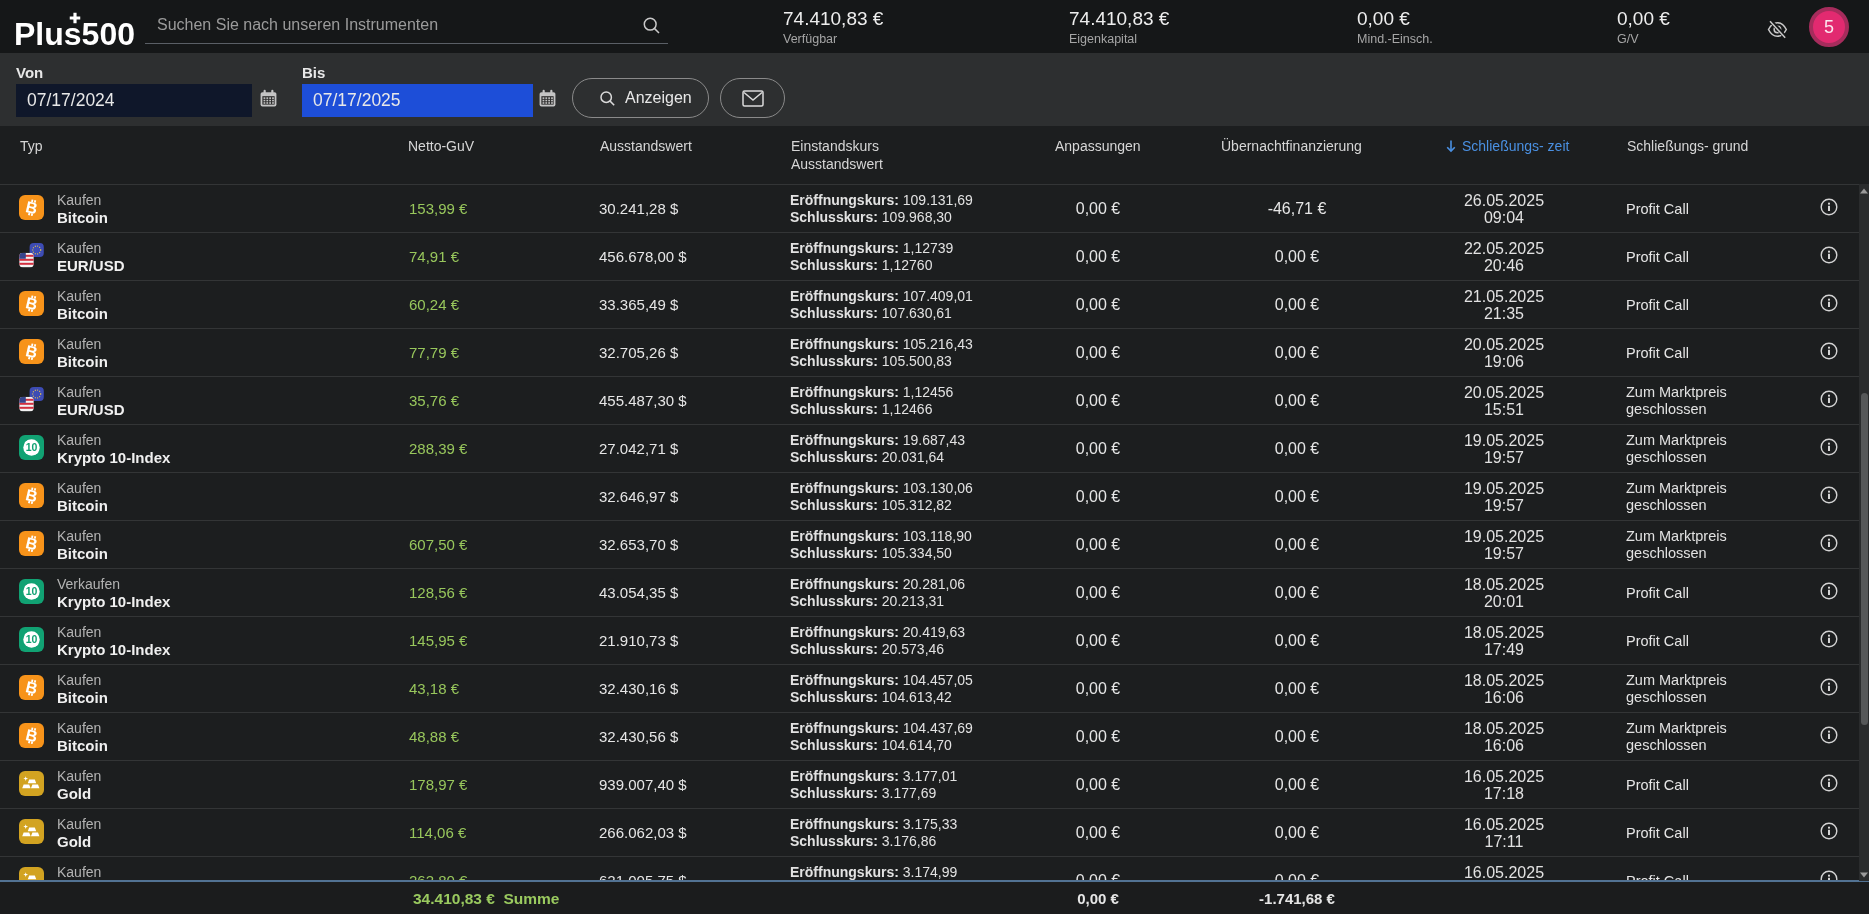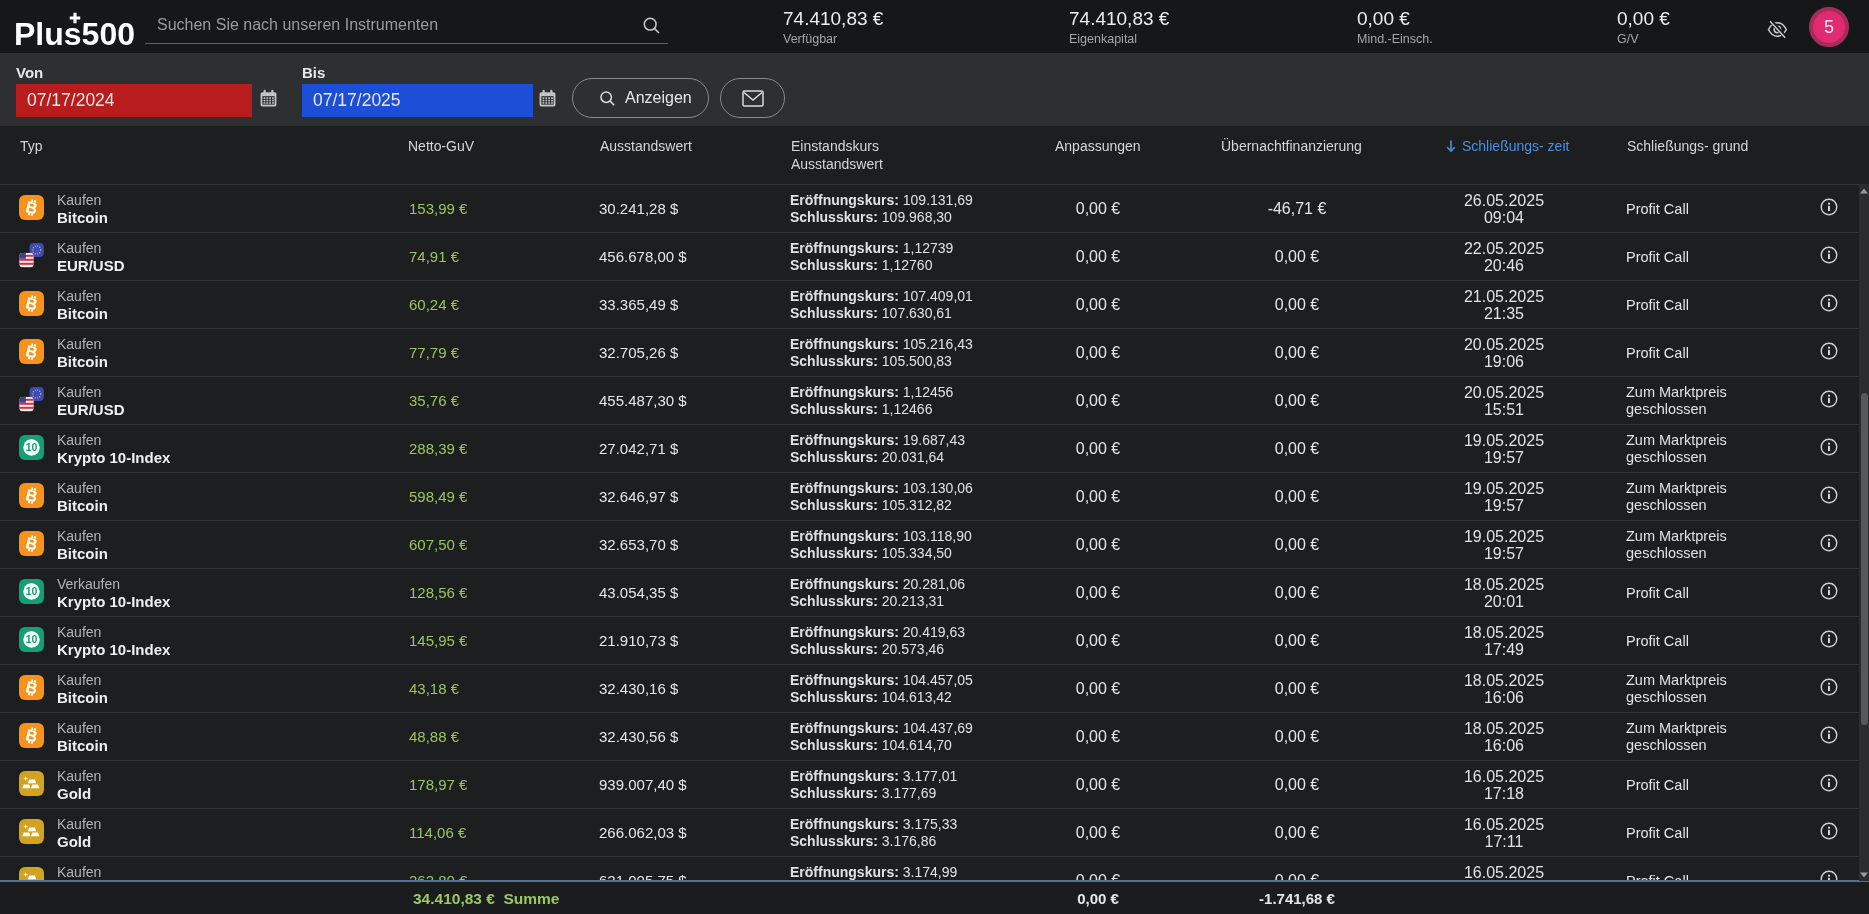--- a/index.html
+++ b/index.html
@@ -50,21 +50,21 @@
         <circle cx="11.9" cy="12" r="3.4"></circle>
       </g>
       <line x1="4.7" y1="2.9" x2="20.5" y2="20.1" stroke="#151718" stroke-width="4.2"></line>
       <line x1="4.2" y1="3.4" x2="20" y2="20.6" stroke="#c9c9c9" stroke-width="1.6"></line>
     </svg>
   <div class="abs" style="left:1809px;top:7px;width:40px;height:40px;border-radius:50%;background:#e22a70;border:4.5px solid #a62c5c"></div>
   <div class="abs" style="left:1809px;top:7px;width:40px;height:40px;line-height:40px;text-align:center;font-size:18px;color:#fbe7ef">5</div>
 </div>
 <div id="filter">
   <div class="abs" style="left:16px;top:11px;font-size:15px;font-weight:bold;color:#e8e8e8">Von</div>
-  <div class="abs" style="left:16px;top:31px;width:236px;height:33px;background:#b91c1c;color:#e8e8e8;font-size:17.5px;line-height:33px;padding-left:11px">07/17/2024</div>
+  <div class="abs" style="left:16px;top:31px;width:236px;height:33px;background:#0f172a;color:#e8e8e8;font-size:17.5px;line-height:33px;padding-left:11px">07/17/2024</div>
   <div class="abs" style="left:259px;top:36px"><svg width="19" height="19" viewBox="0 0 18 18">
         <g fill="#c4c4c4">
           <rect x="1.5" y="3" width="15" height="13.5" rx="1.8"></rect>
           <rect x="4.3" y="0.8" width="2.1" height="3.6" rx="1"></rect>
           <rect x="11.6" y="0.8" width="2.1" height="3.6" rx="1"></rect>
         </g>
         <rect x="3.2" y="6.8" width="11.6" height="8" fill="#2b2b2b"></rect>
         <g fill="#c4c4c4">
           <rect x="4.3" y="7.9" width="1.7" height="1.5"></rect>
           <rect x="7.0" y="7.9" width="1.7" height="1.5"></rect>
@@ -319,21 +319,20 @@
           <g transform="rotate(13 12.5 12.5)" fill="#fff">
             <rect x="10.8" y="4.6" width="1.8" height="2.4"></rect>
             <rect x="13.7" y="4.6" width="1.8" height="2.4"></rect>
             <rect x="10.8" y="18.2" width="1.8" height="2.4"></rect>
             <rect x="13.7" y="18.2" width="1.8" height="2.4"></rect>
             <text x="12.6" y="18.1" font-family="Liberation Sans" font-size="16" font-weight="bold" text-anchor="middle">B</text>
           </g>
         </svg></div>
 <div class="l1 dir" style="left:57px;width:200px">Kaufen</div>
       <div class="l2 name" style="left:57px;width:260px">Bitcoin</div>
-<div class="mid green" style="left:409px;width:220px">598,49 €</div>
 <div class="mid" style="left:599px;width:220px">32.646,97 $</div>
 <div class="l1" style="left:790px;width:280px"><b>Eröffnungskurs:</b> 103.130,06</div>
       <div class="l2" style="left:790px;width:280px"><b>Schlusskurs:</b> 105.312,82</div>
 <div class="mid ctr f16" style="left:1018px;width:160px">0,00 €</div>
 <div class="mid ctr f16" style="left:1217px;width:160px">0,00 €</div>
 <div class="l1 ctr f16" style="left:1424px;width:160px">19.05.2025</div>
       <div class="l2 ctr f16" style="left:1424px;width:160px">19:57</div>
 <div class="l1 f145" style="left:1626px;width:200px">Zum Marktpreis</div>
       <div class="l2 f145" style="left:1626px;width:200px">geschlossen</div>
 <div class="info"><svg width="18" height="18" viewBox="0 0 18 18">

